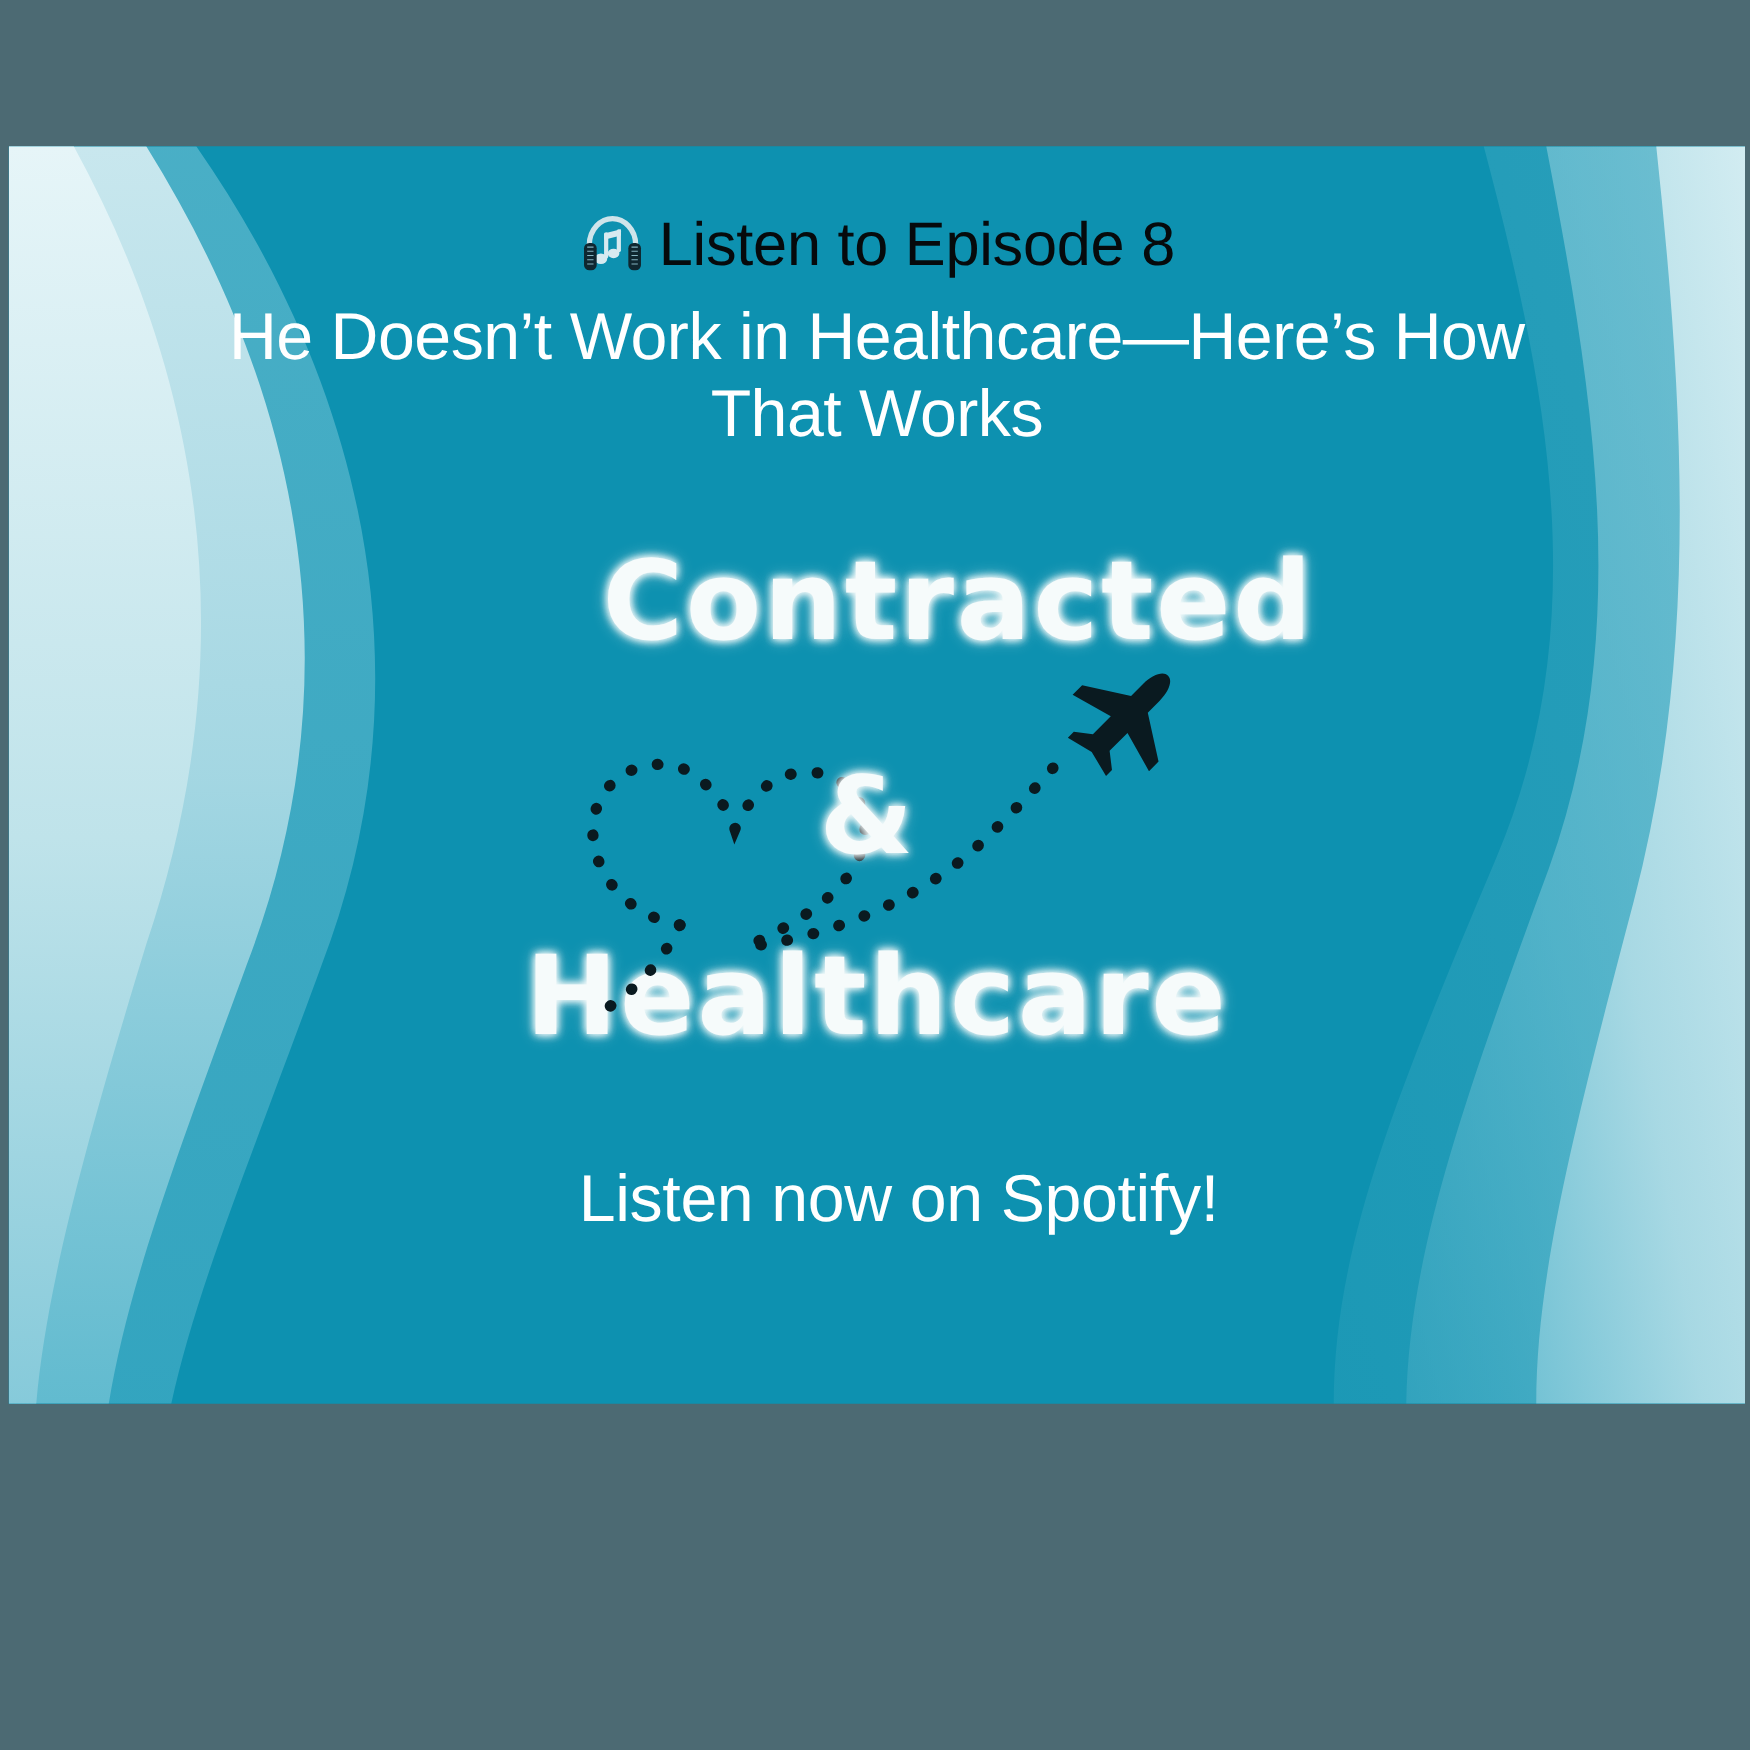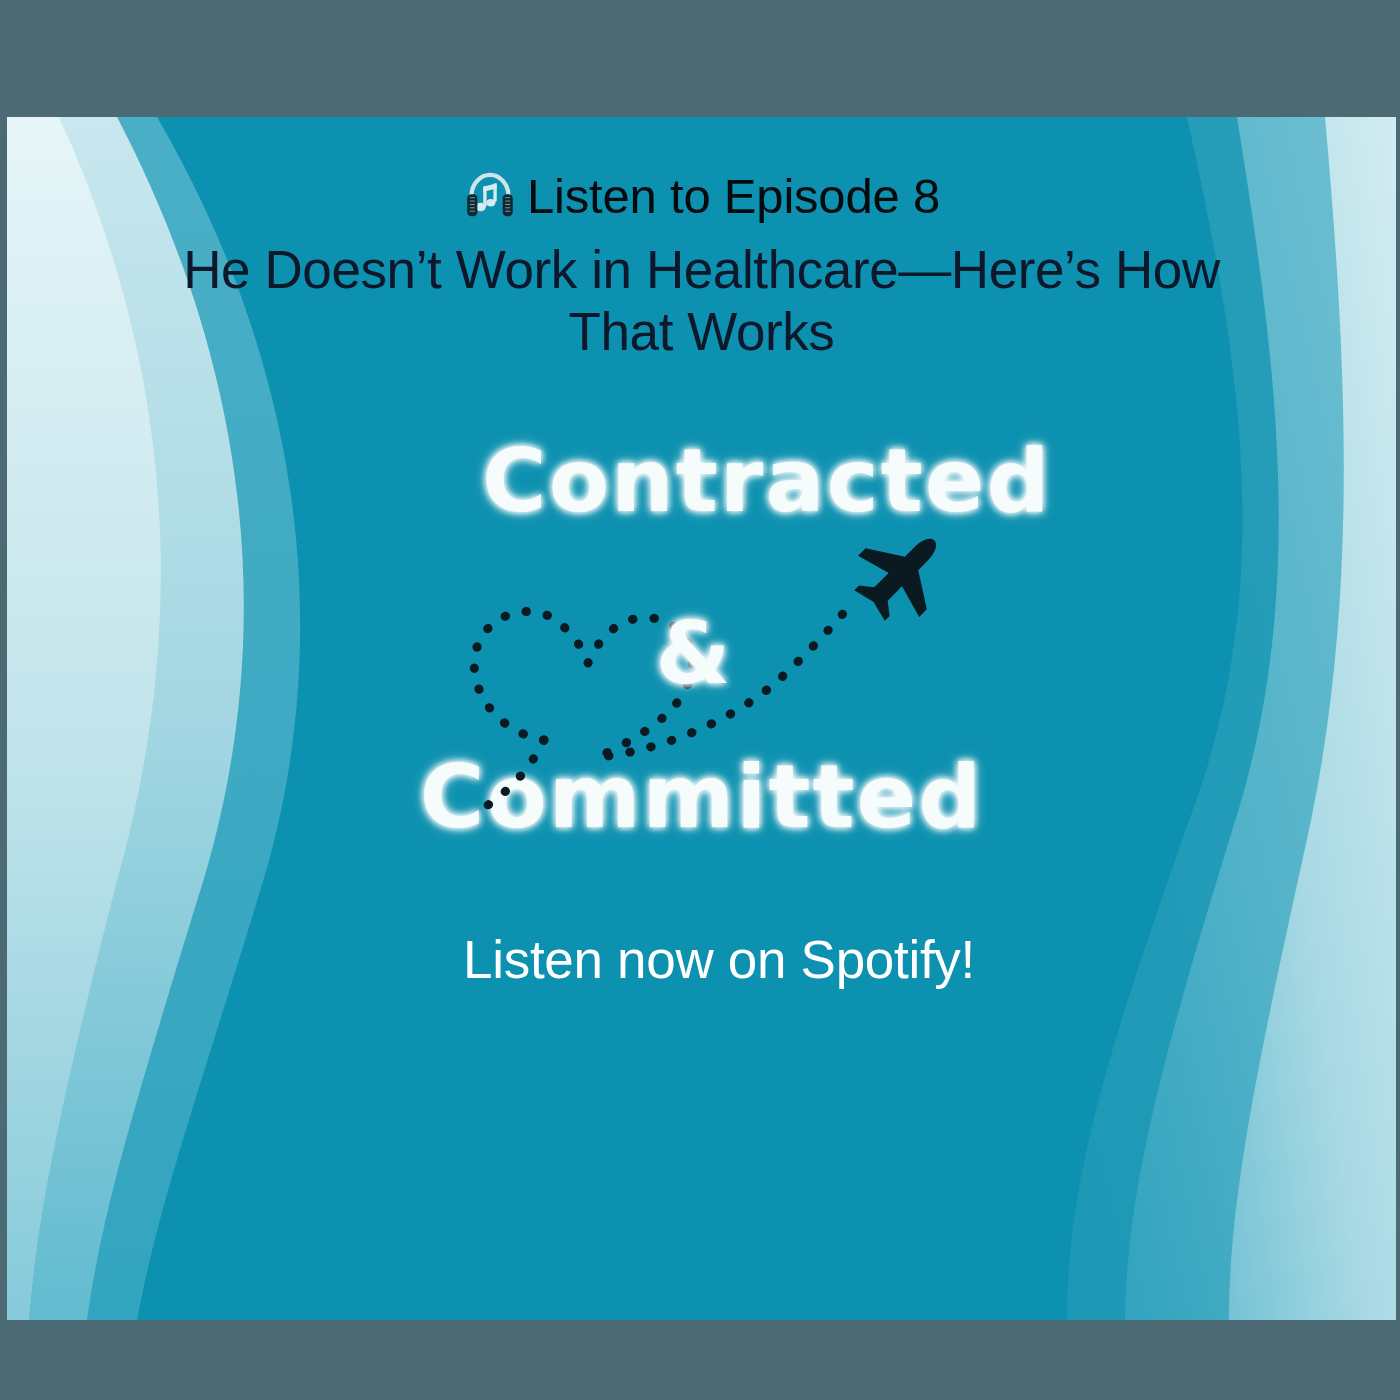--- a/index.html
+++ b/index.html
@@ -15,21 +15,21 @@
   #frame {
     position:relative;
     width:1400px; height:1400px;
     background:#4c6a73;
   }
 
   
   #card {
     position:absolute;
     left:7px; top:117px;
-    width:1389px; height:1203px;
+    width:1389px; height:1006px;
     background:#0d91b0;
     overflow:hidden;
   }
 
   #waves { position:absolute; inset:0; width:100%; height:100%; display:block; }
 
   
   #content {
     position:absolute; inset:0;
     display:flex; flex-direction:column; align-items:center;
@@ -47,21 +47,21 @@
   #headline-text {
     font-size:49px; font-weight:400; color:#060a0c;
     letter-spacing:-0.2px; white-space:nowrap;
   }
 
   
   #subtitle {
     margin-top:16px;
     width:1110px;
     text-align:center;
-    font-size:53px; font-weight:400; color:#0f172a;
+    font-size:53px; font-weight:400; color:#ffffff;
     line-height:1.17; letter-spacing:-0.4px;
   }
 
   
   #logo-block {
     position:relative;
     margin-top:52px;
     width:700px; height:430px;
   }
 
@@ -220,20 +220,20 @@
 
           <g transform="translate(470,48) rotate(45) scale(1.35)" fill="#0a1a20">
             <path d="M0,-34 C4,-34 7,-28 7,-20 L7,-10 L32,6 L32,14 L7,7 L7,22
                      L16,29 L16,34 L0,30 L-16,34 L-16,29 L-7,22 L-7,7 L-32,14
                      L-32,6 L-7,-10 L-7,-20 C-7,-28 -4,-34 0,-34 Z"></path>
           </g>
         </svg>
 
         <div id="logo-amp">&amp;</div>
 
-        <div class="bubble" id="logo-word-bottom">Committed</div>
+        <div class="bubble" id="logo-word-bottom">Healthcare</div>
       </div>
 
       <div id="cta">Listen now on Spotify!</div>
 
     </div>
   </div>
 </div>
 
 </body></html>

